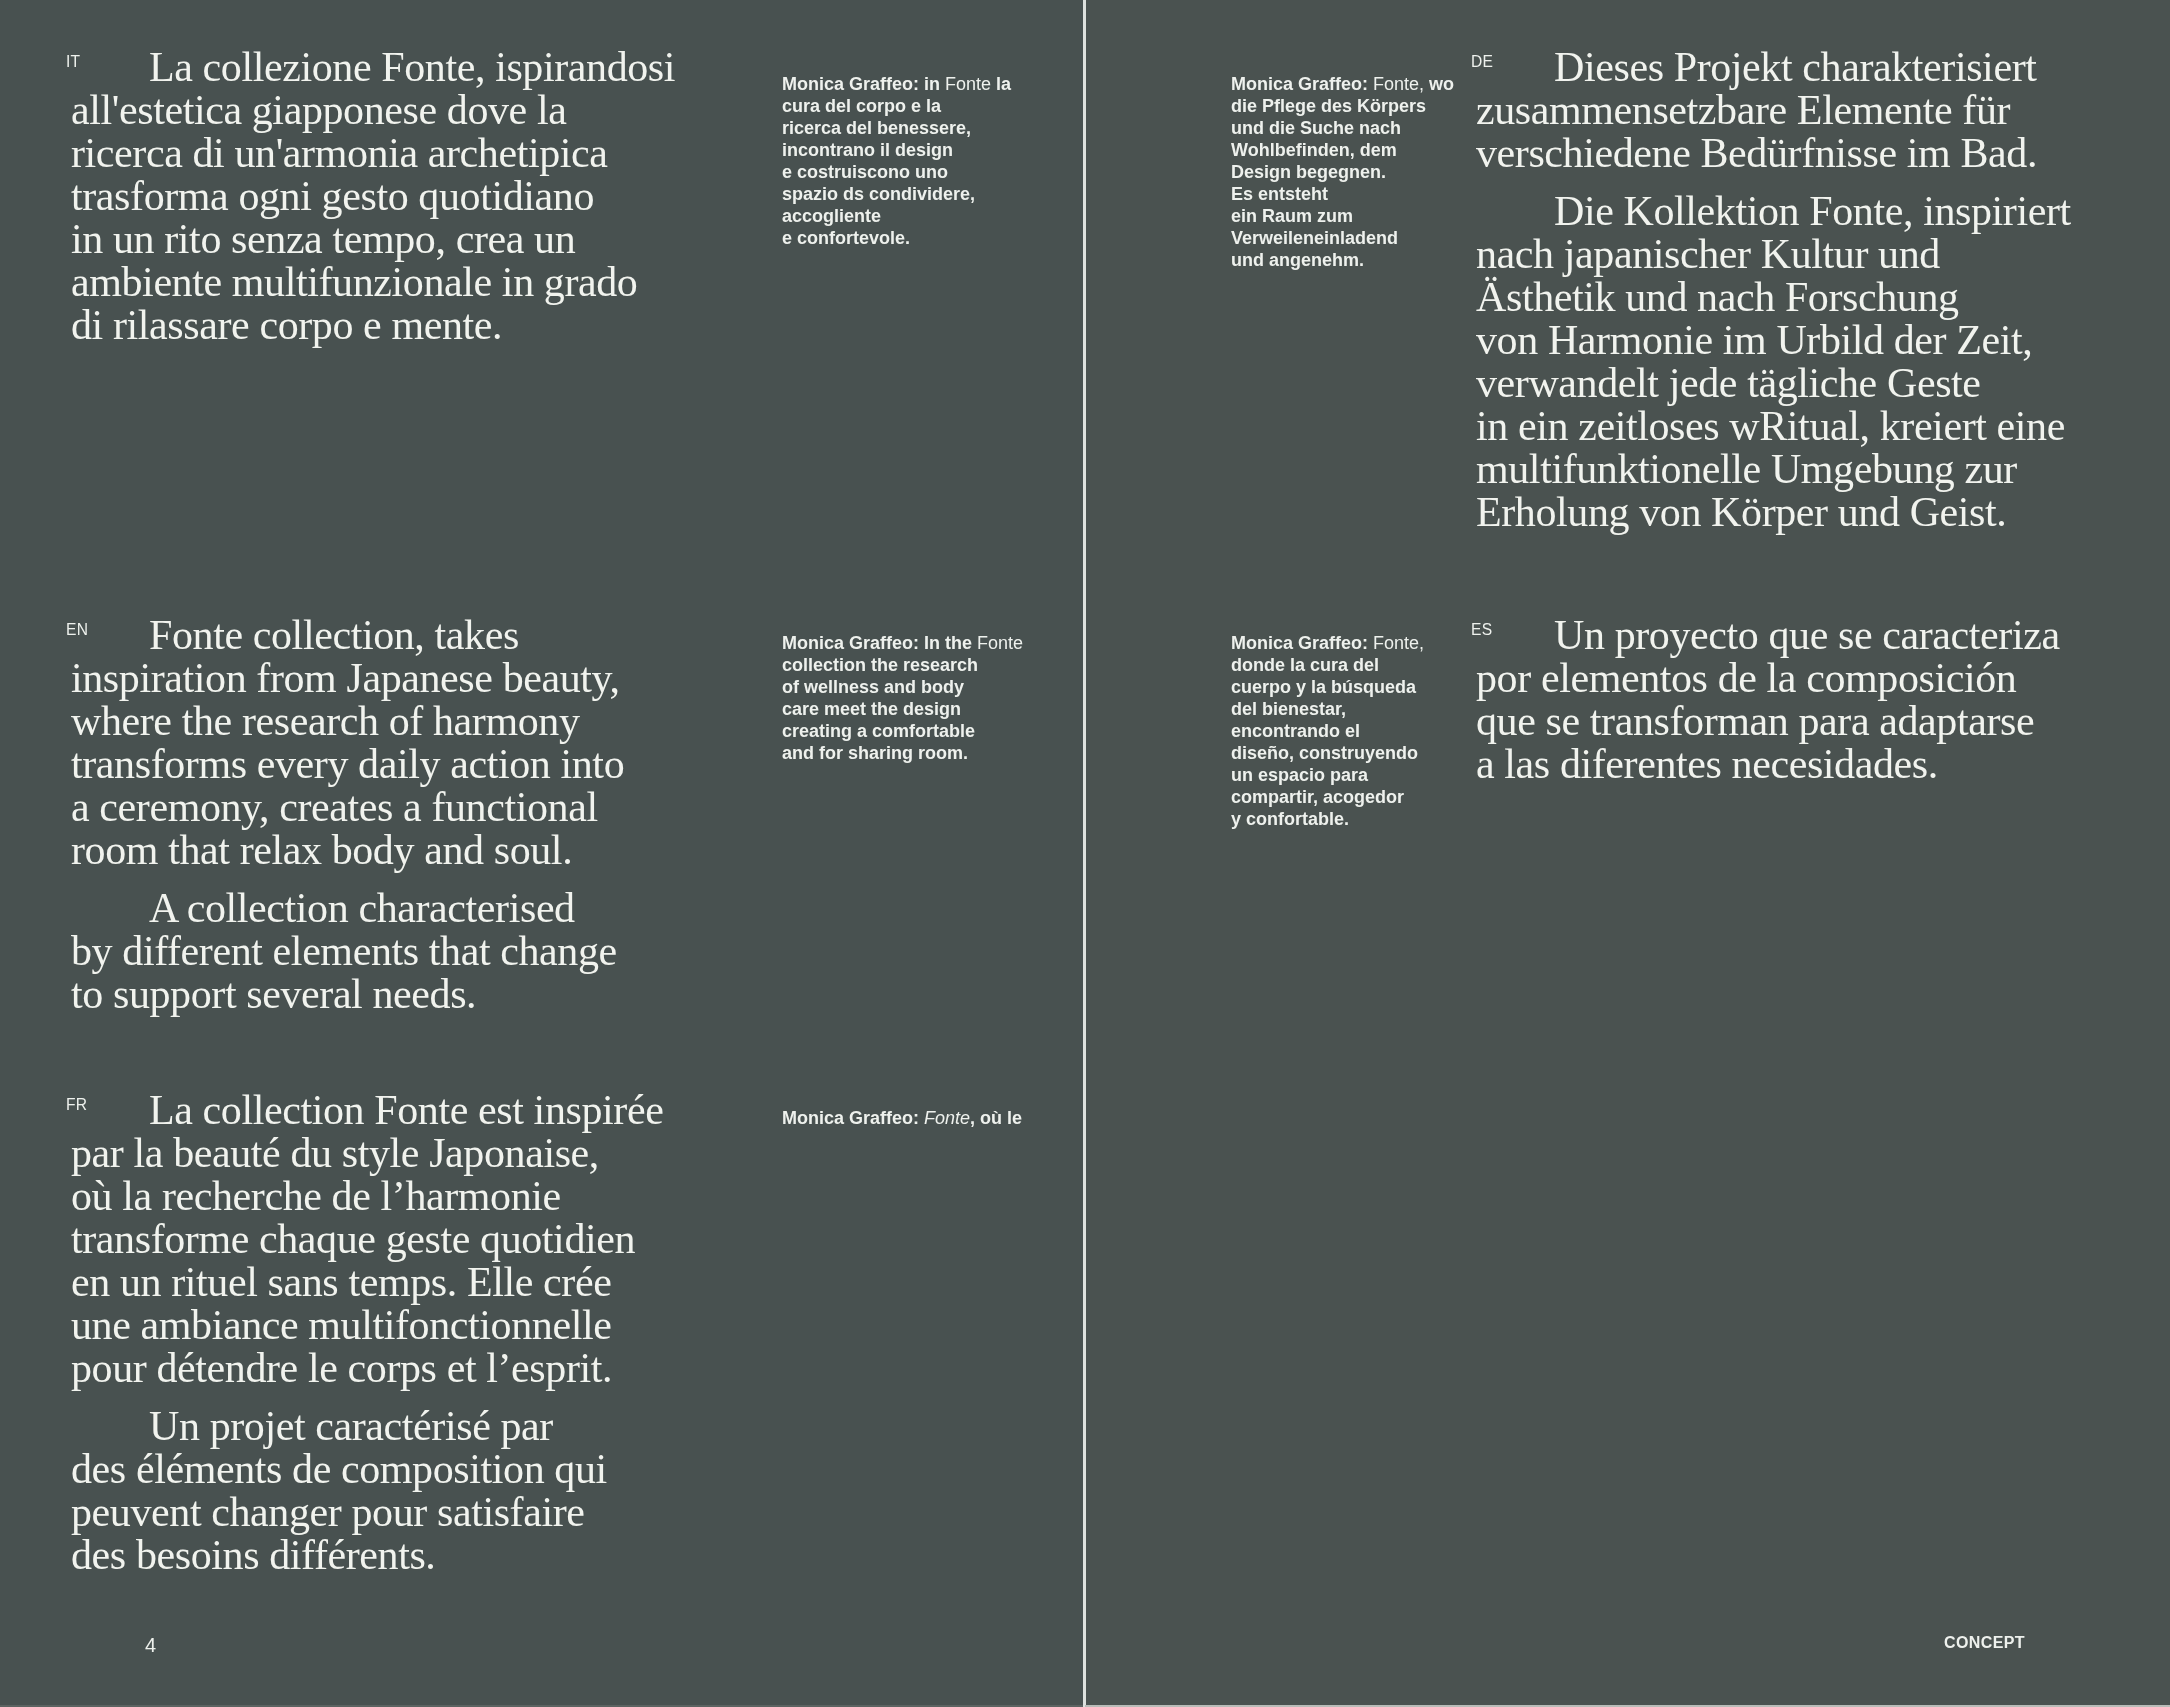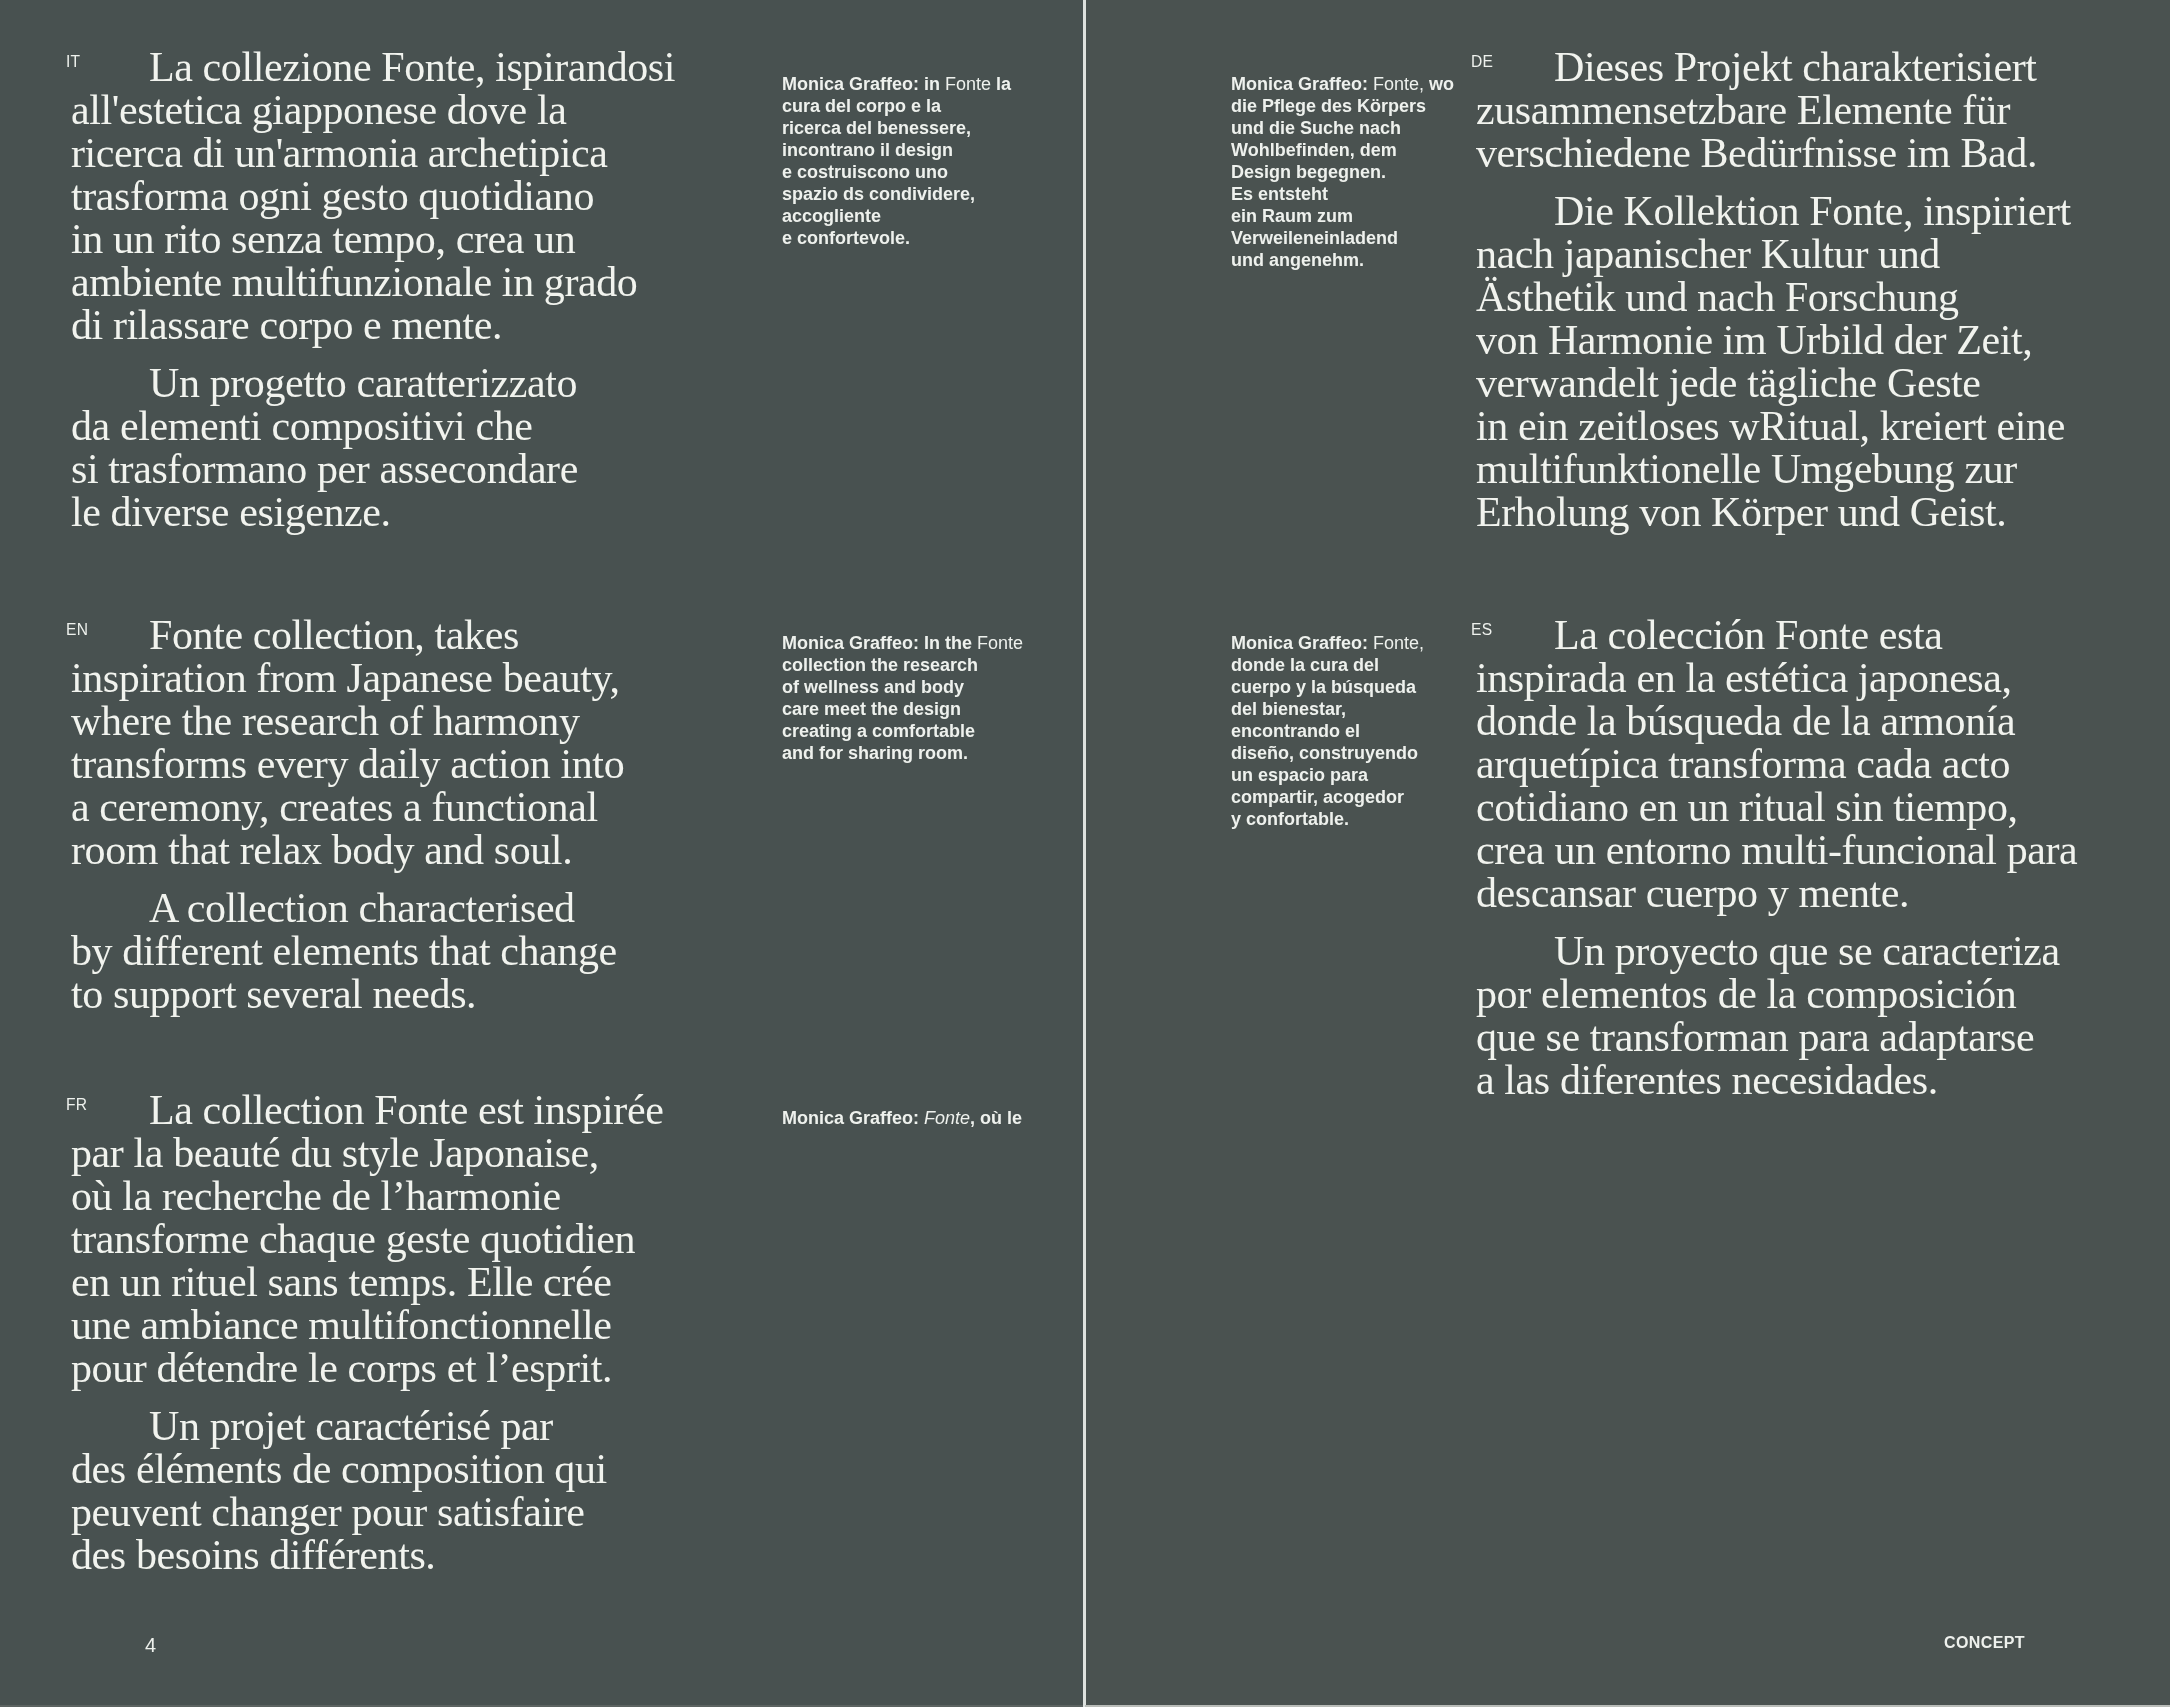--- a/index.html
+++ b/index.html
@@ -82,24 +82,20 @@
 
 <section class="main-block" id="blk-it">
   <span class="lang-label">IT</span>
   <p class="para">La collezione Fonte, ispirandosi
 all'estetica giapponese dove la
 ricerca di un'armonia archetipica
 trasforma ogni gesto quotidiano
 in un rito senza tempo, crea un
 ambiente multifunzionale in grado
 di rilassare corpo e mente.</p>
-  <p class="para">Un progetto caratterizzato
-da elementi compositivi che
-si trasformano per assecondare
-le diverse esigenze.</p>
 </section>
 
 <section class="main-block" id="blk-en">
   <span class="lang-label">EN</span>
   <p class="para">Fonte collection, takes
 inspiration from Japanese beauty,
 where the research of harmony
 transforms every daily action into
 a ceremony, creates a functional
 room that relax body and soul.</p>
@@ -133,27 +129,20 @@
 Ästhetik und nach Forschung
 von Harmonie im Urbild der Zeit,
 verwandelt jede tägliche Geste
 in ein zeitloses wRitual, kreiert eine
 multifunktionelle Umgebung zur
 Erholung von Körper und Geist.</p>
 </section>
 
 <section class="main-block" id="blk-es">
   <span class="lang-label">ES</span>
-  <p class="para">La colección Fonte esta
-inspirada en la estética japonesa,
-donde la búsqueda de la armonía
-arquetípica transforma cada acto
-cotidiano en un ritual sin tiempo,
-crea un entorno multi-funcional para
-descansar cuerpo y mente.</p>
   <p class="para">Un proyecto que se caracteriza
 por elementos de la composición
 que se transforman para adaptarse
 a las diferentes necesidades.</p>
 </section>
 
 <p class="quote" id="q-it">
   <span class="qb">Monica Graffeo: in </span><span class="brand">Fonte</span><span class="qb"> la</span><span class="qlines">cura del corpo e la
 ricerca del benessere,
 incontrano il design

